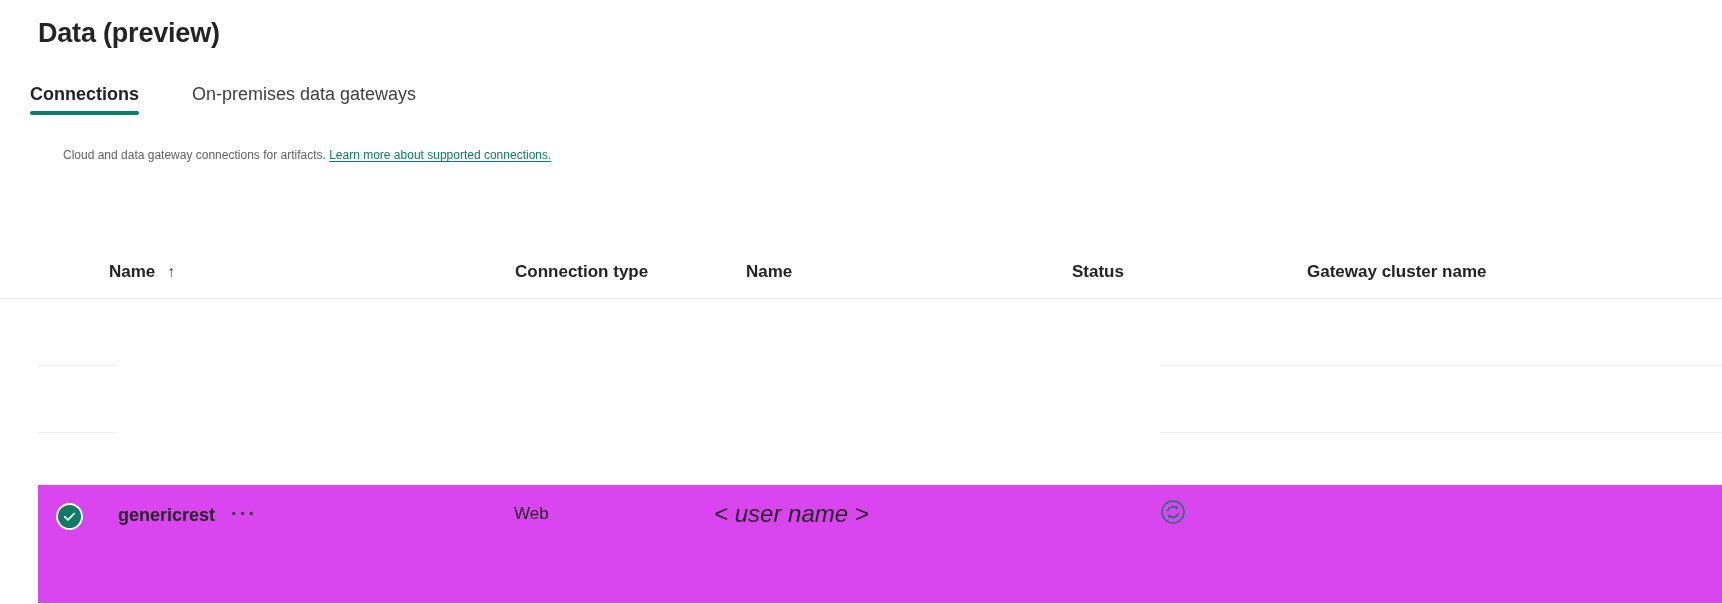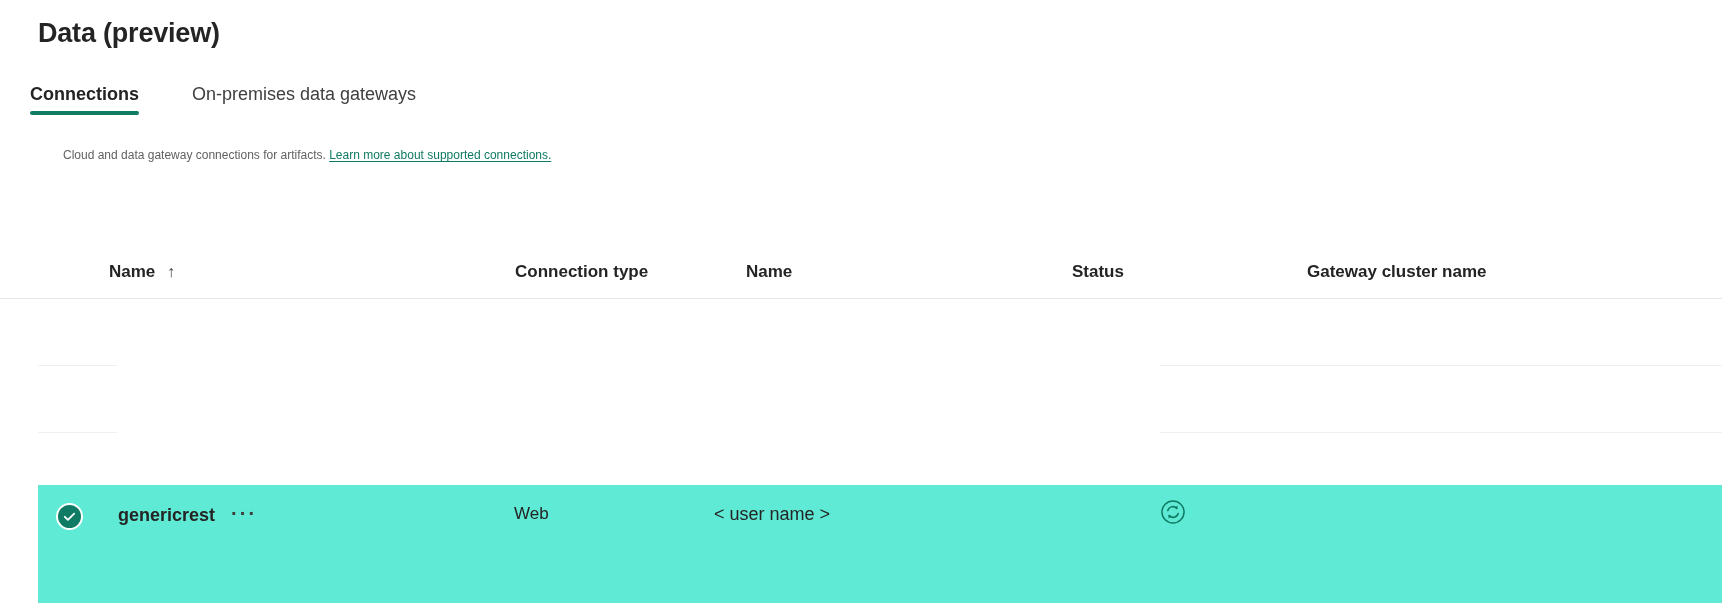--- a/index.html
+++ b/index.html
@@ -131,21 +131,21 @@
   .gl-1 { top: 66px; }
   .gl-2 { top: 133px; }
 
   
   .row {
     position: absolute;
     left: 38px;
     right: 0;
     top: 485px;
     height: 118px;
-    background: #5eead4;
+    background: #d946ef;
   }
   .row-inner {
     position: absolute;
     left: 0;
     right: 0;
     top: 0;
     height: 62px;
     display: block;
   }
   .cell {
@@ -166,21 +166,21 @@
   .cell-name .more-dots {
     display: inline-block;
     margin-left: 11px;
     font-size: 20px;
     letter-spacing: 2px;
     color: #3b3b3b;
     vertical-align: 1px;
     cursor: pointer;
   }
   .cell-type   { left: 476px; }
-  .cell-users  { left: 676px; font-size: 18px; }
+  .cell-users  { left: 676px; font-size: 24px; font-style: italic; }
   .cell-status { left: 1122px; top: 14px; }
   .cell-gateway{ left: 1269px; }
 
   
   .check-circle {
     position: absolute;
     left: 18px;
     top: 18px;
     width: 27px;
     height: 27px;

